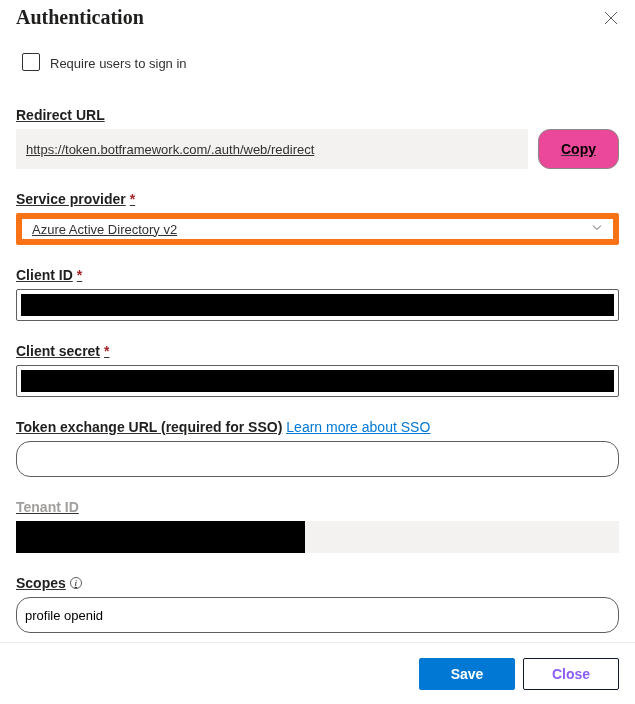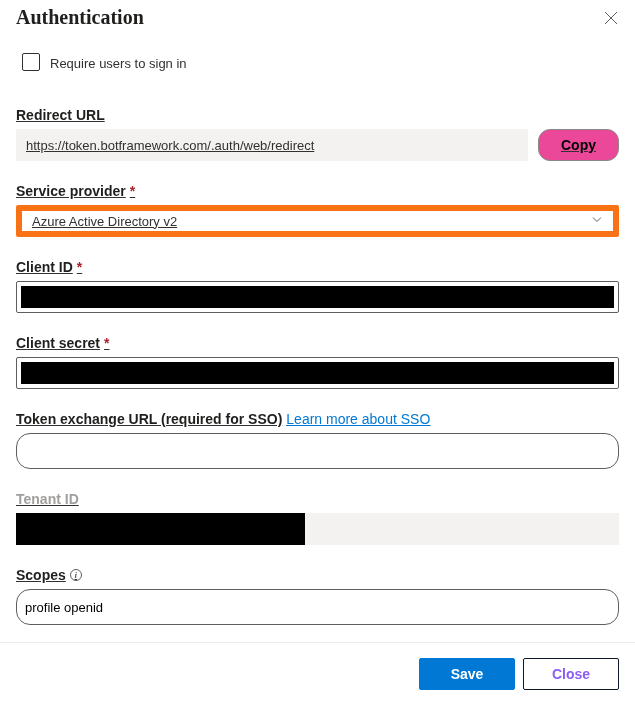--- a/index.html
+++ b/index.html
@@ -69,21 +69,21 @@
     .field-label.muted { color: #a19f9d; font-weight: 600; }
     .required { color: #a4262c; }
     .link { color: #0078d4; text-decoration: underline; font-weight: 400; cursor: pointer; font-size: 14px; }
     .readonly-input {
       background: #f3f2f1;
       border: none;
       padding: 8px 10px;
       font-size: 13px;
       color: #323130;
       width: 100%;
-      height: 32px;
+      height: 40px;
     }
     .input-row { display: flex; gap: 10px; align-items: stretch; }
     .input-row .readonly-input { flex: 1; }
     .copy-btn {
       border: 1px solid #8a8886;
       background: #ec4899;
       padding: 6px 22px;
       font-size: 14px;
       font-weight: 600;
       cursor: pointer;

